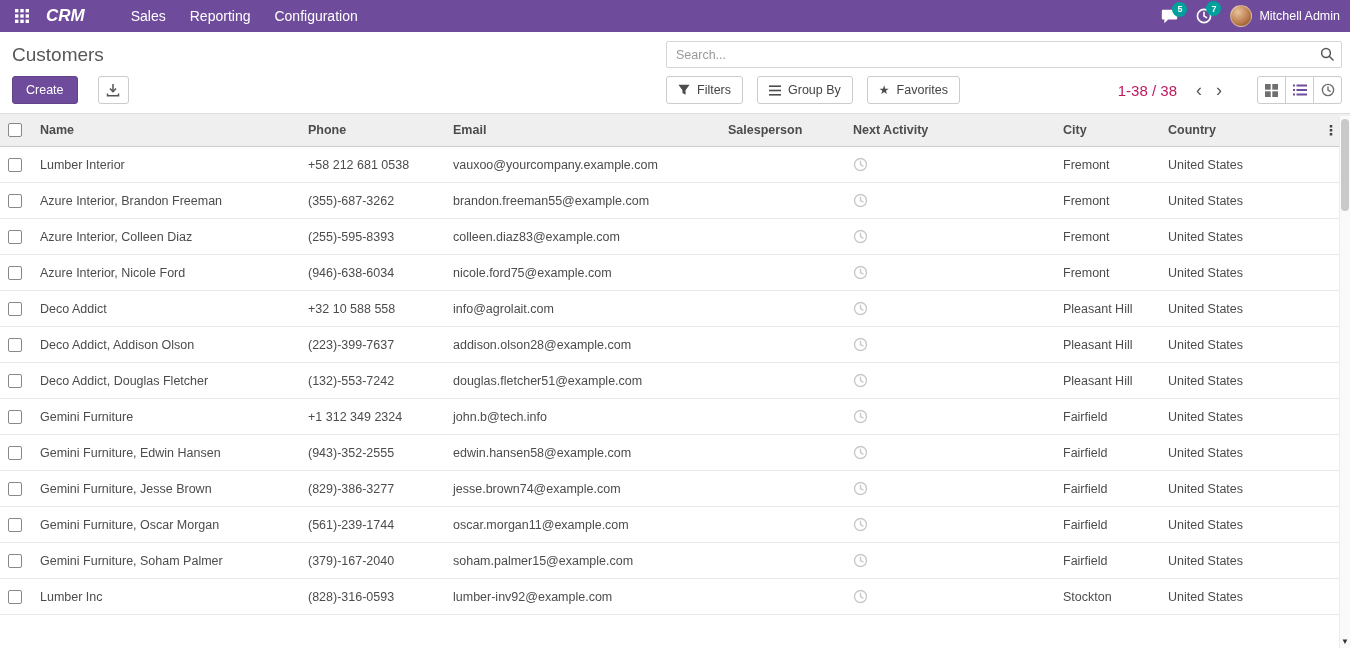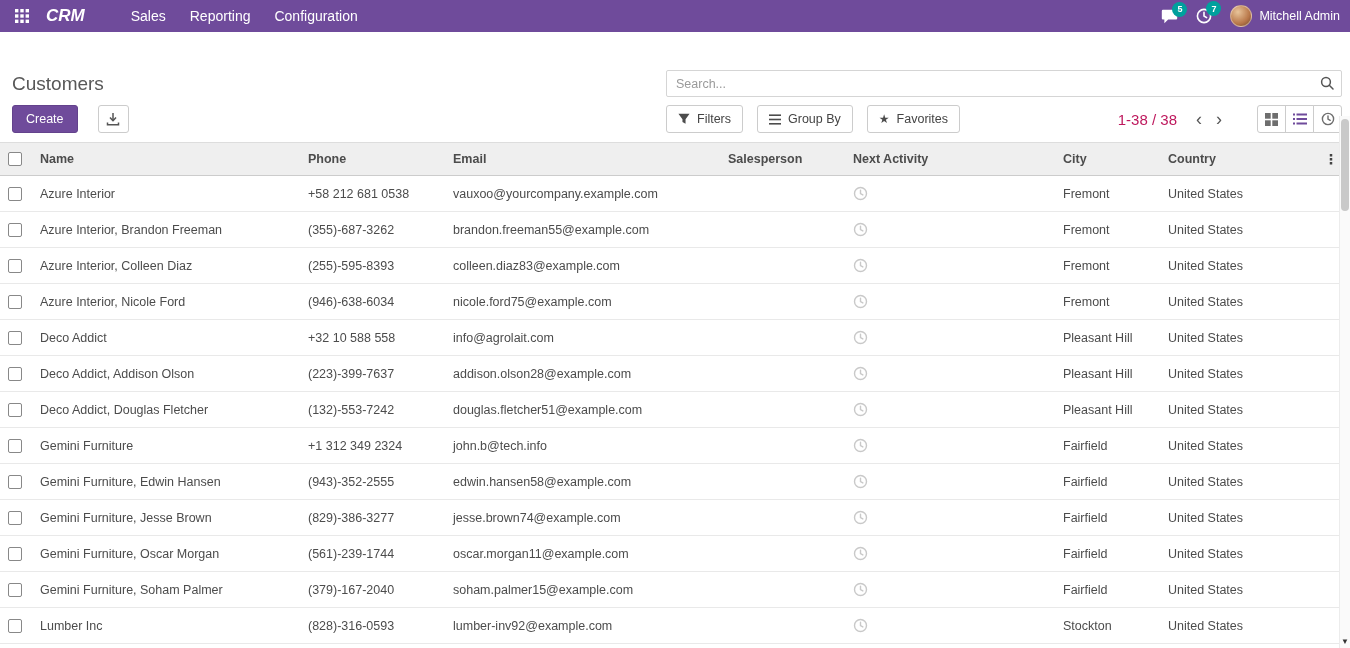--- a/index.html
+++ b/index.html
@@ -27,21 +27,21 @@
   }
   .user-menu { display:flex; align-items:center; gap:7px; cursor:pointer; }
   .avatar {
     width:22px; height:22px; border-radius:50%;
     background: radial-gradient(circle at 35% 30%, #e8c49a, #b9784a 60%, #6d4226);
     border:1px solid rgba(255,255,255,.4);
   }
   .user-name { font-size:12.5px; }
 
   
-  .title-row { display:flex; align-items:center; justify-content:space-between; padding:18px 8px 6px 12px;margin-top:20px; }
+  .title-row { display:flex; align-items:center; justify-content:space-between; padding:9px 8px 6px 12px; }
   .page-title { font-size:19px; color:#585858; font-weight:normal; margin:0; }
   .search-wrap { position:relative; width:676px; flex-shrink:0; }
   .search-input {
     width:100%; height:27px; border:1px solid #d5d5d5; border-radius:2px;
     padding:4px 30px 4px 9px; font-size:12.5px; color:#4c4c4c; outline:none;
     font-family: "Liberation Sans", "DejaVu Sans", sans-serif;
   }
   .search-input::placeholder { color:#9a9a9a; }
   .search-glyph { position:absolute; right:8px; top:6px; cursor:pointer; }
 
@@ -265,21 +265,21 @@
       <th>City</th>
       <th>Country</th>
       <th>
           <span class="dots-icon">⋮</span>
         </th>
     </tr>
   </thead>
   <tbody>
   <tr>
     <td class="cell-check"><input type="checkbox" style=""></td>
-    <td>Azure Interior</td>
+    <td>Lumber Interior</td>
     <td>+58 212 681 0538</td>
     <td>vauxoo@yourcompany.example.com</td>
     <td></td>
     <td>
       <svg width="15" height="15" viewBox="0 0 16 16" style="vertical-align:middle">
         <circle cx="8" cy="8" r="6.4" fill="none" stroke="#c9c9c9" stroke-width="1.5"></circle>
         <path d="M8 4.4 V8 L10.5 9.5" stroke="#c9c9c9" stroke-width="1.5" fill="none" stroke-linecap="round"></path>
       </svg>
     </td>
     <td>Fremont</td>

